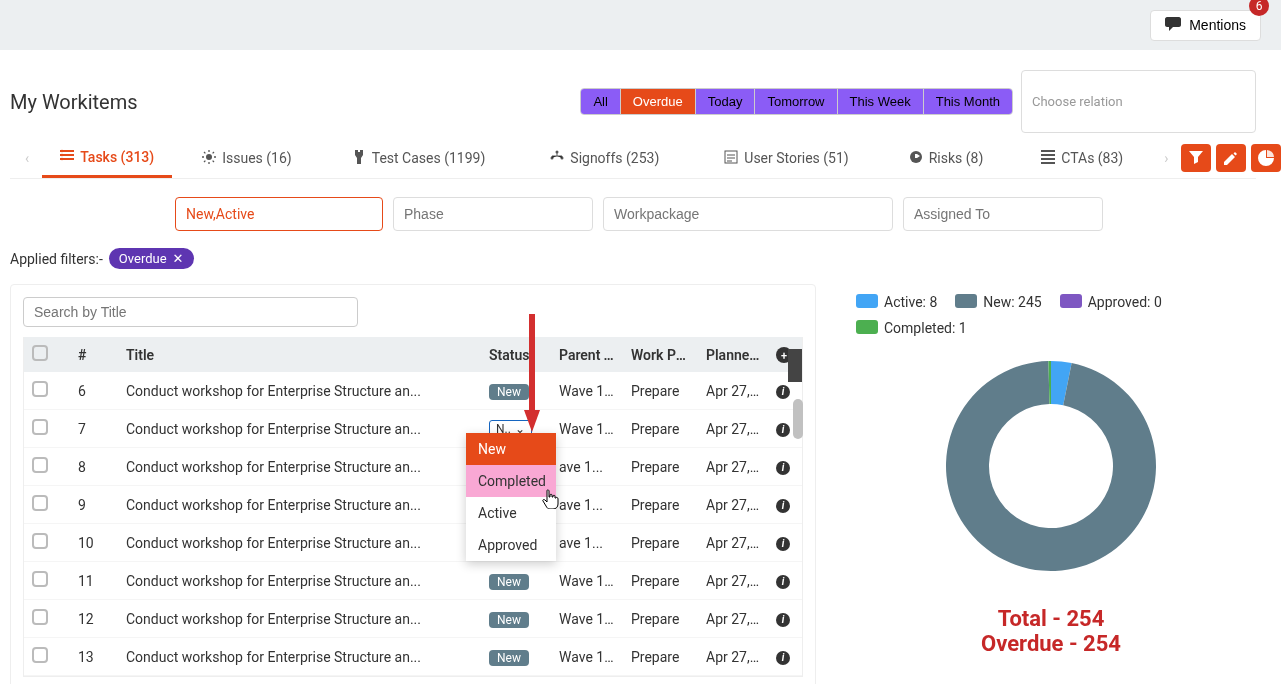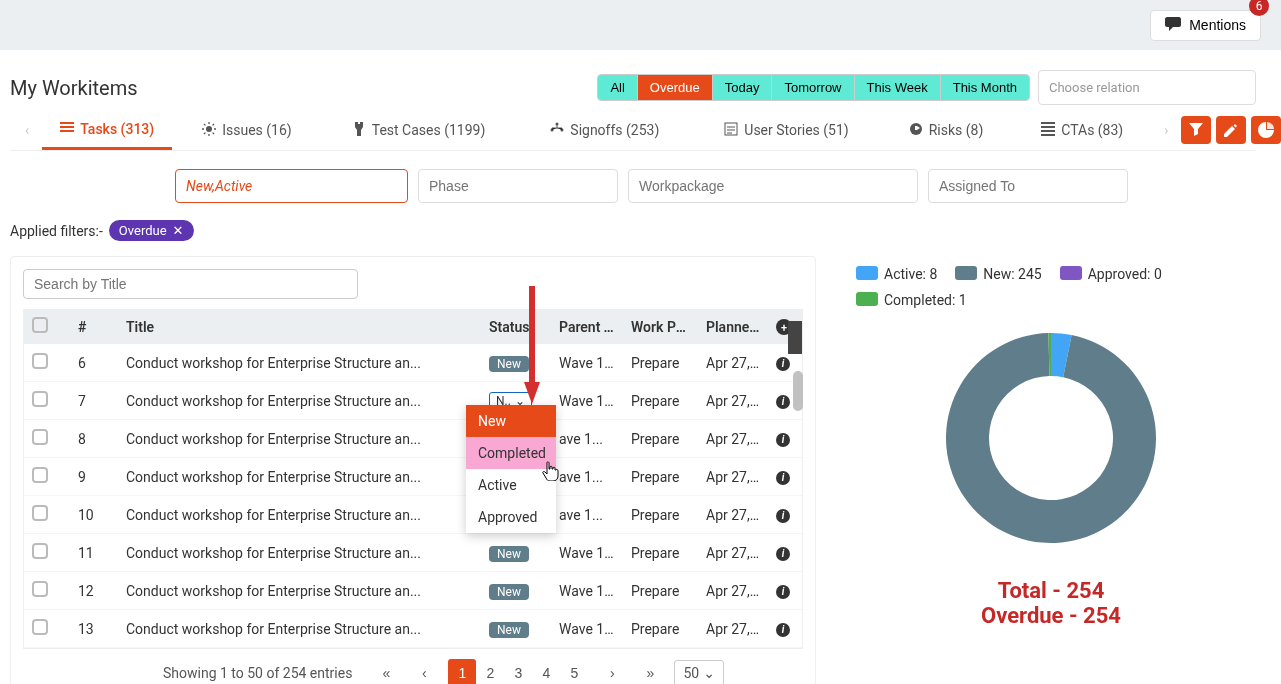--- a/index.html
+++ b/index.html
@@ -5,36 +5,36 @@
 * { box-sizing: border-box; margin: 0; padding: 0; }
 body { font-family: -apple-system, BlinkMacSystemFont, "Segoe UI", Roboto, sans-serif; font-size: 14px; color: #333; background: #fff; width: 1281px; }
 .top-bar { background: #eceff1; height: 50px; display: flex; justify-content: flex-end; align-items: center; padding: 0 20px; position: relative; }
 .mentions-btn { background: #fff; border: 1px solid #ddd; border-radius: 4px; padding: 6px 14px; display: inline-flex; align-items: center; gap: 8px; cursor: pointer; font-size: 14px; }
 .badge-count { position: absolute; top: -4px; right: 12px; background: #c62828; color: #fff; border-radius: 50%; width: 20px; height: 20px; display: flex; align-items: center; justify-content: center; font-size: 12px; }
 .main-wrap { padding: 10px 25px 0 10px; display: flex; flex-direction: column; }
 .header-row { display: flex; justify-content: space-between; align-items: center; margin: 10px 0 5px 0; }
 .page-title { font-size: 20px; font-weight: 400; color: #333; }
 .time-filters { display: flex; align-items: center; gap: 8px; }
 .btn-group { display: flex; border: 1px solid #ccc; border-radius: 4px; overflow: hidden; }
-.btn-sm { padding: 5px 12px; background: #5eead4; border: none; border-right: 1px solid #ccc; cursor: pointer; font-size: 13px; }
+.btn-sm { padding: 5px 12px; background: #8b5cf6; border: none; border-right: 1px solid #ccc; cursor: pointer; font-size: 13px; }
 .btn-sm:last-child { border-right: none; }
 .btn-sm.active { background: #e64a19; color: #fff; }
-.relation-select { border: 1px solid #ddd; border-radius: 4px; padding: 9px 10px; width: 218px; font-size: 13px; color: #999; }
+.relation-select { border: 1px solid #ddd; border-radius: 4px; padding: 23px 10px; width: 235px; font-size: 13px; color: #999; }
 
 .tabs-row { display: flex; align-items: center; border-bottom: 1px solid #eee; padding: 0 10px; gap: 8px;}
 .tab-scroll-left, .tab-scroll-right { color: #ccc; padding: 0 5px; cursor: pointer; }
 .tabs-list { display: flex; flex: 1; align-items: center; }
 .tab-item { padding: 10px 20px; cursor: pointer; display: inline-flex; align-items: center; gap: 6px; color: #555; font-size: 14px; white-space: nowrap; }
 .tab-item.active { color: #e64a19; border-bottom: 3px solid #e64a19; font-weight: 500; }
 .action-icons { display: flex; gap: 5px; }
 .action-icon { width: 30px; height: 28px; background: #e64a19; color: #fff; border-radius: 4px; display: flex; align-items: center; justify-content: center; cursor: pointer; font-size: 14px; }
 
 .filter-inputs { display: flex; gap: 10px; padding: 18px 0 12px 165px; }
 .filter-input { border: 1px solid #ddd; border-radius: 4px; padding: 8px 10px; width: 200px; font-size: 14px; }
-.filter-input.status { color: #e64a19; border: 1px solid #e64a19; width: 233px; font-style: italic; }
+.filter-input.status { color: #e64a19; border: 1px solid #e64a19; width: 208px; }
 .applied-filters { display: flex; align-items: center; gap: 6px; font-size: 14px; color: #333; margin: 5px 0 15px 0; }
 .filter-chip { background: #5e35b1; color: #fff; border-radius: 12px; padding: 3px 10px; display: inline-flex; align-items: center; gap: 6px; font-size: 13px; }
 
 .content-row { display: flex; gap: 30px; align-items: flex-start; }
 .table-card { flex: 1; border: 1px solid #eee; border-radius: 4px; padding: 12px; position: relative; min-width: 0; }
 .search-input { width: 335px; border: 1px solid #ccc; border-radius: 4px; padding: 6px 10px; font-size: 14px; margin-bottom: 10px; }
 
 table { width: 100%; border-collapse: collapse; table-layout: fixed; }
 thead th { background: #eceff1; text-align: left; padding: 8px; font-weight: 600; font-size: 14px; color: #333; white-space: nowrap; overflow: hidden; text-overflow: ellipsis; }
 tbody td { padding: 9px 8px; font-size: 14px; color: #333; border-bottom: 1px solid #f5f5f5; vertical-align: middle; white-space: nowrap; overflow: hidden; text-overflow: ellipsis; }

